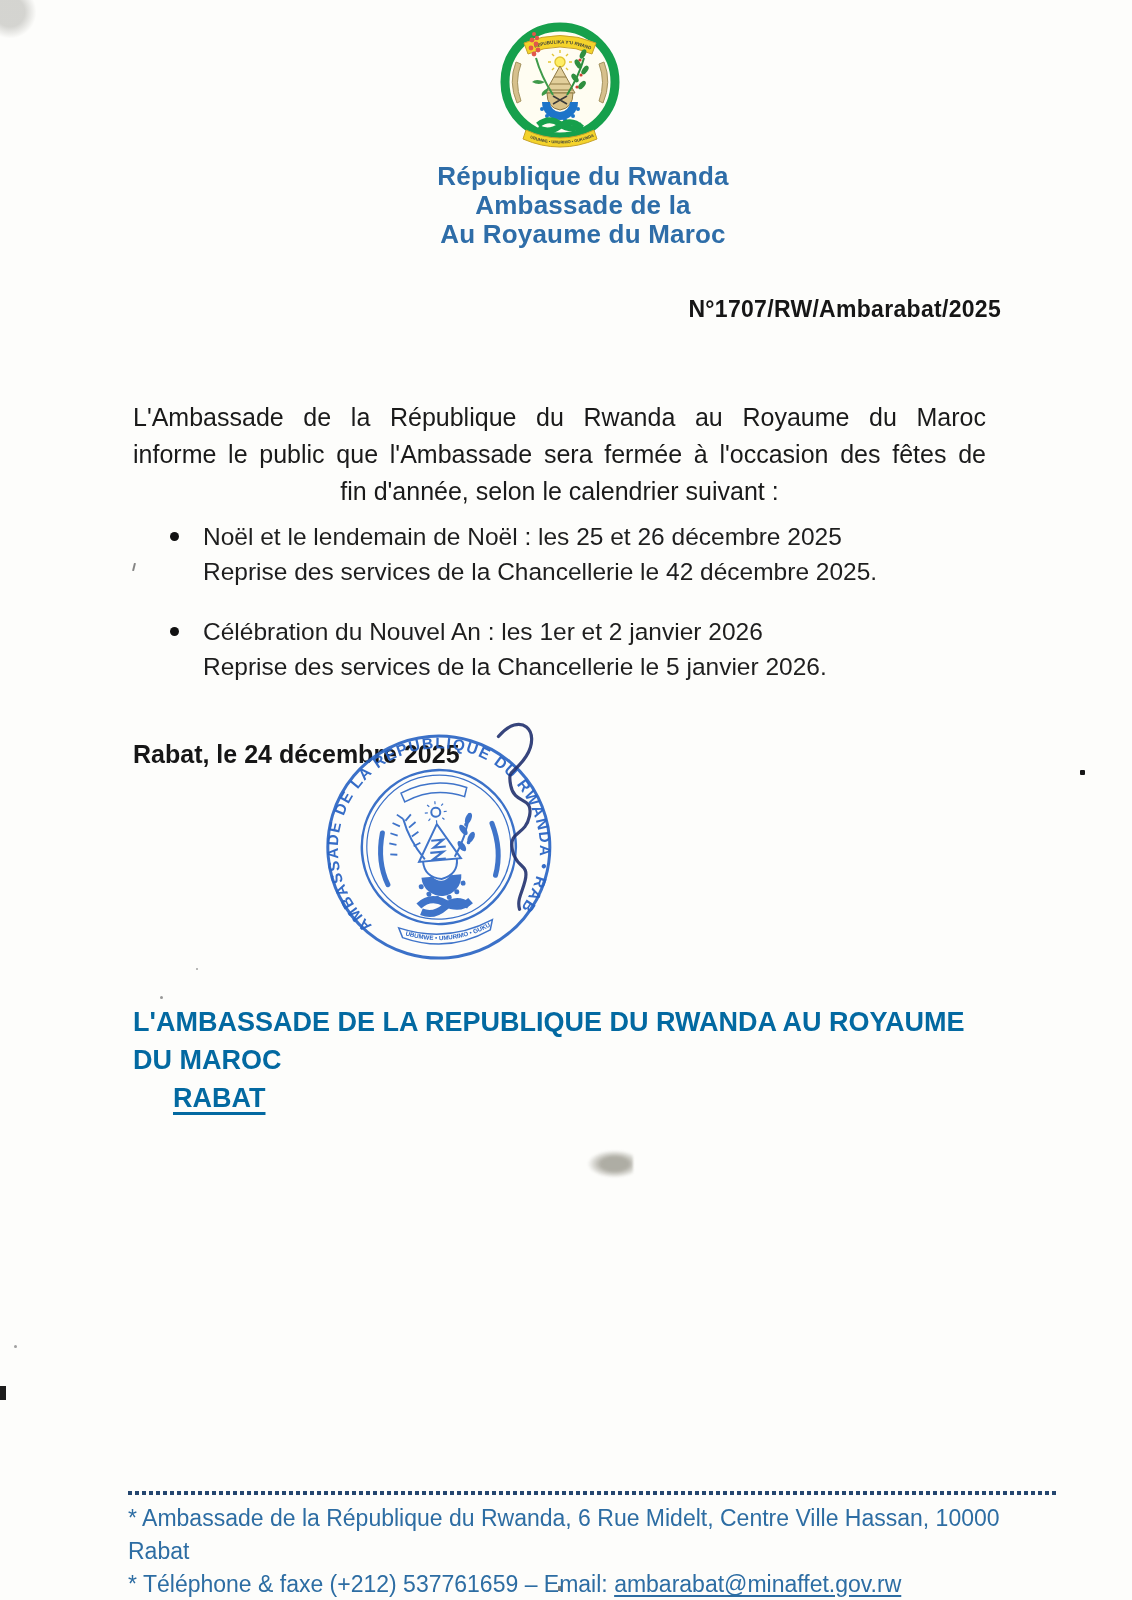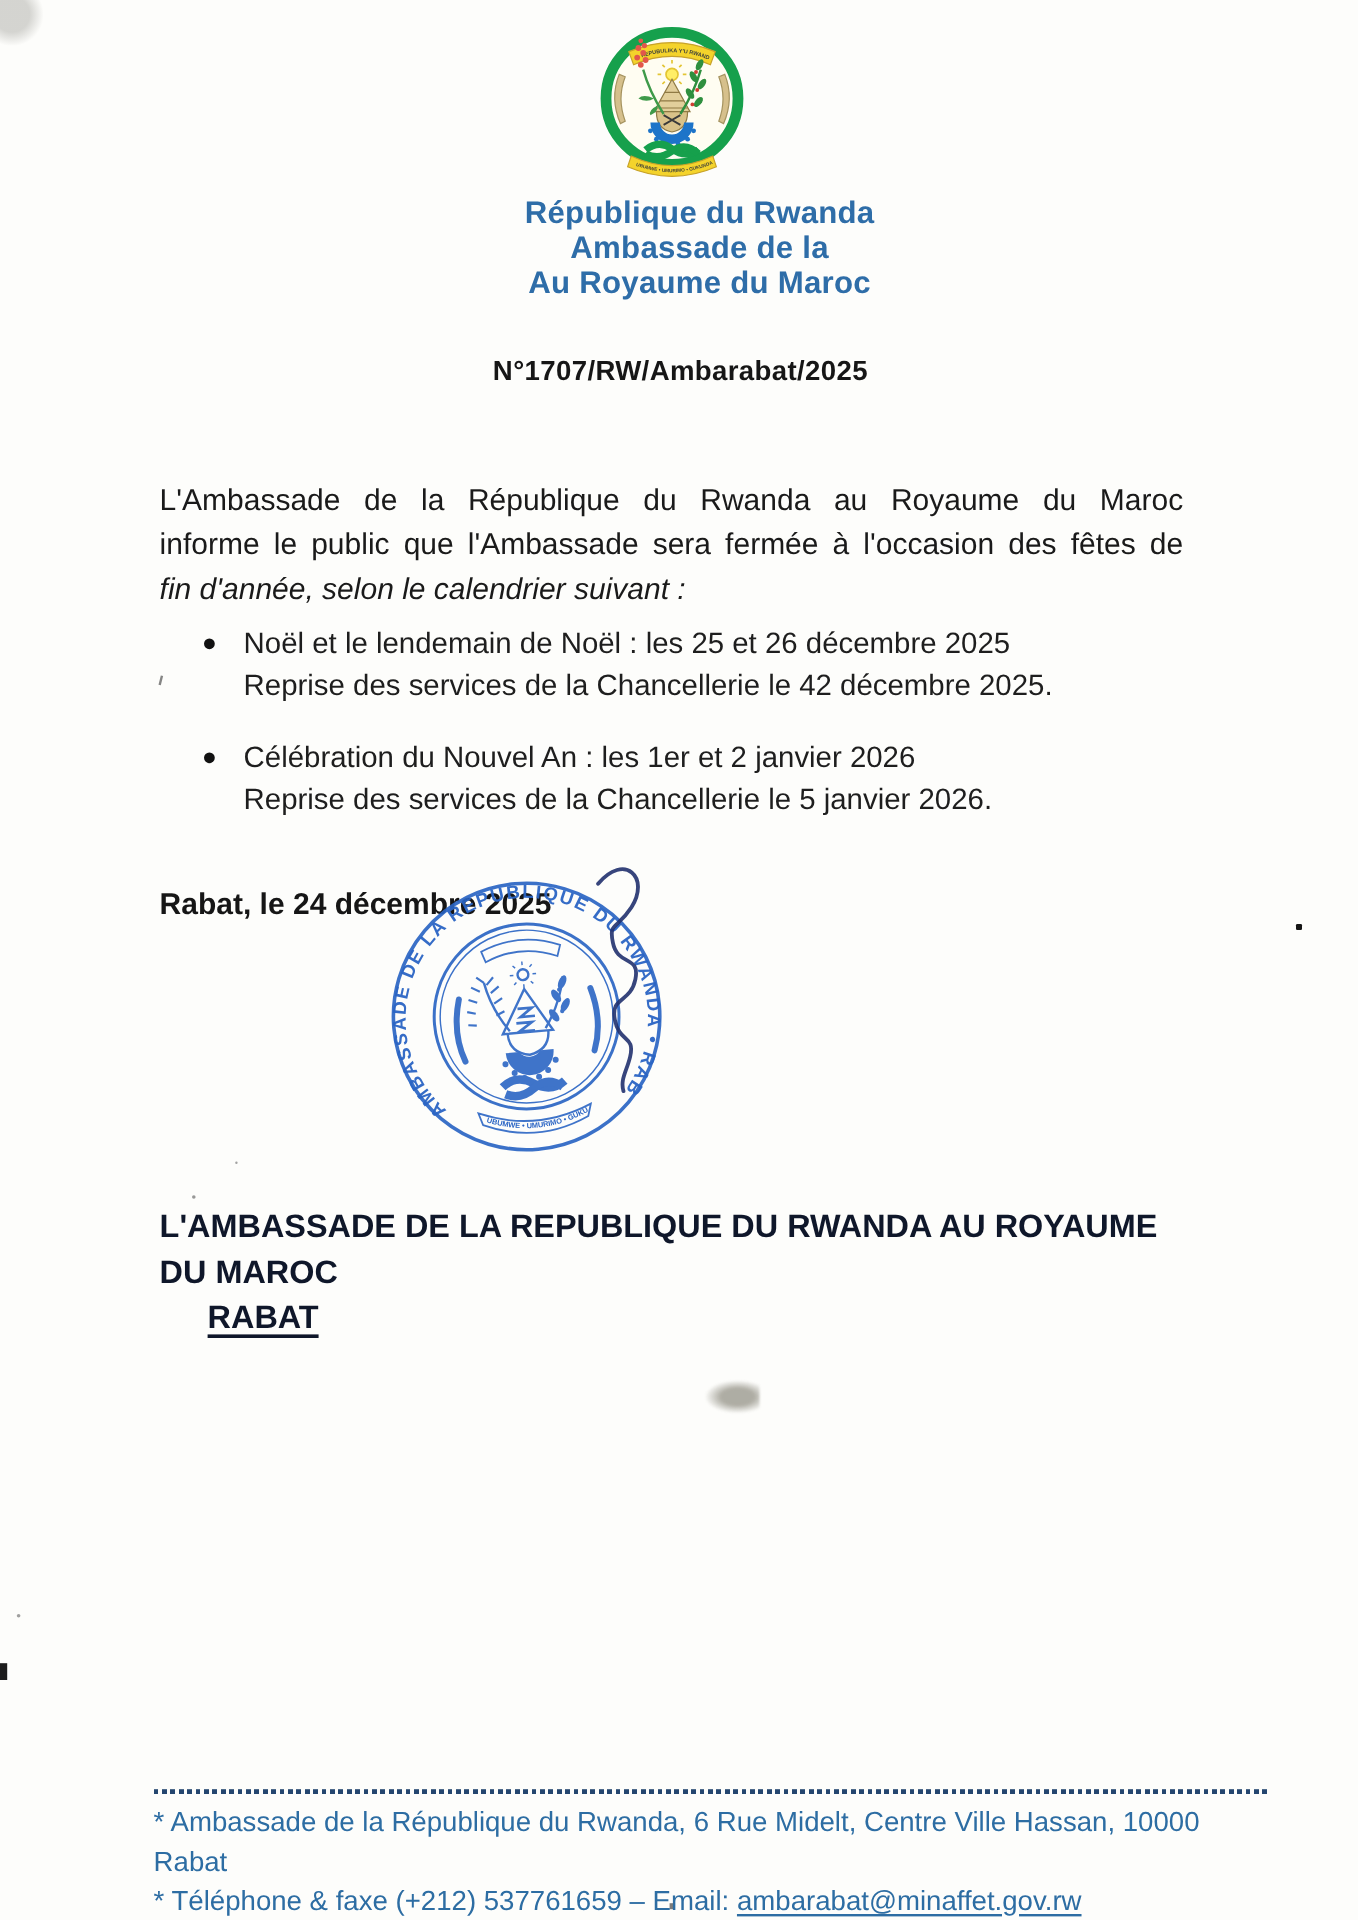--- a/index.html
+++ b/index.html
@@ -7,43 +7,43 @@
     position:relative;width:1132px;height:1600px;margin:0 auto;
     background:#fdfdfb;overflow:hidden;
     font-family:"Liberation Sans",sans-serif;color:#1e1e1e;
   }
   
   .header{position:absolute;top:18px;left:0;width:1132px;text-align:center;}
   .emblem{display:inline-block;margin-left:-12px;}
   .org{margin-top:2px;margin-left:34px;color:#2e6da8;font-weight:bold;
        font-size:26px;line-height:29px;letter-spacing:.2px;}
   
-  .refnum{position:absolute;top:296px;left:133px;width:868px;text-align:center;
+  .refnum{position:absolute;top:296px;left:133px;width:868px;text-align:right;
           font-weight:bold;font-size:23px;letter-spacing:.3px;color:#161616;}
   
   .intro{position:absolute;top:399px;left:133px;width:853px;
          font-size:25px;line-height:37px;color:#1a1a1a;}
   .intro .jline{text-align:justify;text-align-last:justify;}
-  .intro .lline{text-align:left;font-style:italic;}
+  .intro .lline{text-align:center;}
   
   .bullets{position:absolute;top:519px;left:170px;width:810px;}
   .bullet{display:flex;margin-bottom:25px;}
   .dot{flex:none;width:9px;height:9px;border-radius:50%;background:#111;
        margin:13px 24px 0 0;}
   .btext{font-size:24.5px;line-height:35px;}
   .btitle{font-weight:normal;}
   
   .dateline{position:absolute;top:740px;left:133px;width:868px;text-align:left;
             font-weight:bold;font-size:25px;color:#161616;}
   
   .stamp{position:absolute;top:726px;left:320px;width:240px;height:246px;
          transform:rotate(-5deg);}
   
   .sig{position:absolute;top:1003px;left:133px;width:890px;
-       font-weight:bold;font-size:27px;line-height:38px;color:#0f172a;}
+       font-weight:bold;font-size:27px;line-height:38px;color:#0369a1;}
   .sig .city{text-decoration:underline;text-decoration-thickness:3px;
              text-underline-offset:5px;margin-left:40px;}
   
   .footer{position:absolute;top:1491px;left:128px;width:928px;
           color:#2d6da3;font-size:23px;line-height:33px;}
   .dotline{height:4px;width:928px;margin-bottom:7px;
     background:repeating-linear-gradient(90deg,#24466f 0 4px,transparent 4px 7px);}
   .email{text-decoration:underline;text-underline-offset:3px;}
   
   .speck{position:absolute;}

